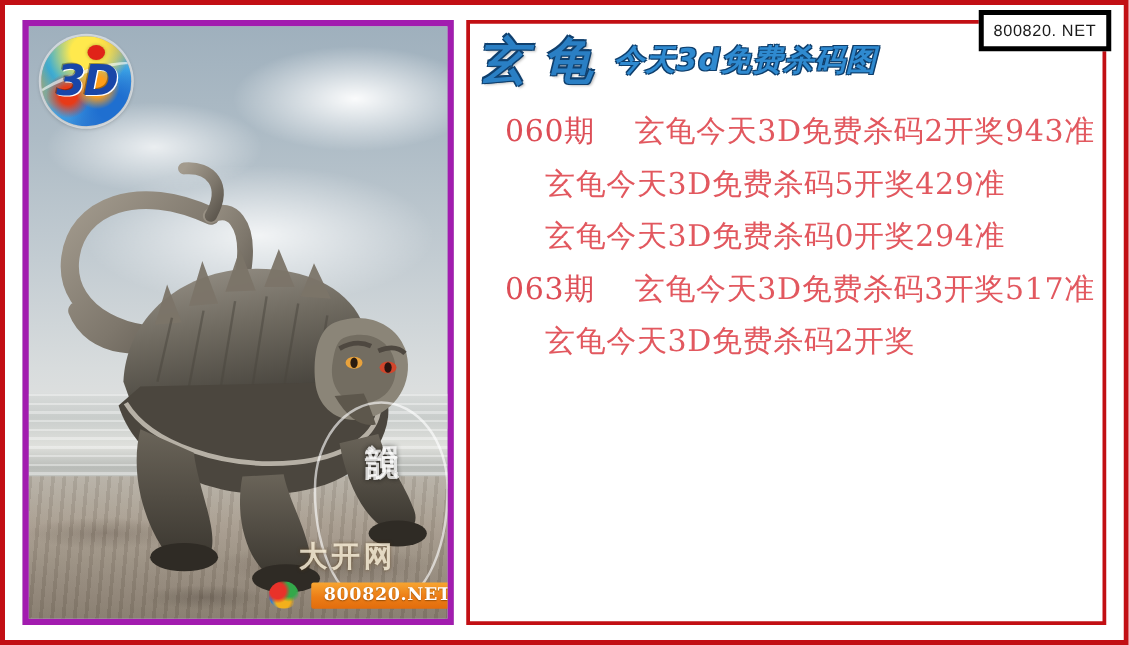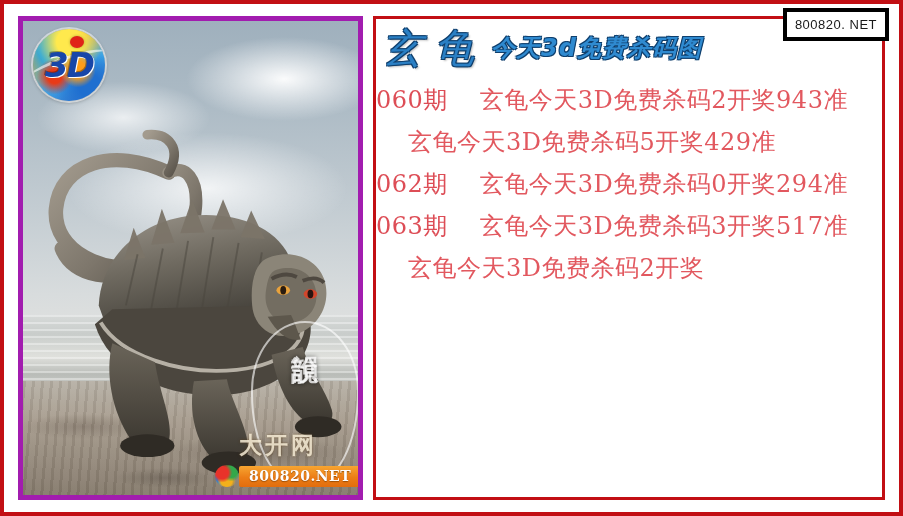--- a/index.html
+++ b/index.html
@@ -189,21 +189,21 @@
     letter-spacing: 1px;
   }
 
   
   #bottom-watermark {
     position: absolute;
     left: 192px;
     bottom: 8px;
     display: flex;
     align-items: center;
-    gap: 0;
+    gap: 10px;
     pointer-events: none;
   }
   #bottom-watermark .wm-cn {
     position: absolute;
     left: 24px;
     bottom: 26px;
     font-family: "DejaVu Sans", sans-serif;
     font-size: 23px;
     font-weight: 700;
     color: rgba(255,246,225,.80);
@@ -248,21 +248,21 @@
     position: relative;
     height: 58px;
     display: flex;
     align-items: center;
     padding-left: 6px;
     white-space: nowrap;
   }
   .hdr-big {
     font-family: "DejaVu Sans", sans-serif;
     font-size: 40px;
-    font-weight: 400;
+    font-weight: 700;
     font-style: italic;
     color: #2a7fc4;
     letter-spacing: 12px;
     text-shadow:
       -1px -1px 0 #10406e,
        1px -1px 0 #10406e,
       -1px  1px 0 #10406e,
        1px  1px 0 #10406e,
        2px 2px 2px rgba(0,0,0,.25);
   }
@@ -282,22 +282,23 @@
   }
 
   
   #result-list {
     padding: 2px 0 0 0;
     margin: 0;
     list-style: none;
   }
   .result-row {
     display: flex;
-    align-items: center;
+    align-items: flex-end;
     height: 42px;
+    padding-left: 28px;
     white-space: nowrap;
     font-family: "DejaVu Serif", "Liberation Serif", serif;
     font-size: 24px;
     color: #e2585f;
   }
   .result-row .issue {
     color: #dd4d56;
     letter-spacing: .5px;
   }
   .result-row .body {
@@ -439,21 +440,20 @@
 
       <ul id="result-list">
         <li class="result-row">
           <span class="issue">060期</span>
           <span class="body">玄龟今天3D免费杀码2开奖943准</span>
         </li>
         <li class="result-row">
           <span class="body">玄龟今天3D免费杀码5开奖429准</span>
         </li>
         <li class="result-row">
-          <span class="issue">062期</span>
           <span class="body">玄龟今天3D免费杀码0开奖294准</span>
         </li>
         <li class="result-row">
           <span class="issue">063期</span>
           <span class="body">玄龟今天3D免费杀码3开奖517准</span>
         </li>
         <li class="result-row">
           <span class="body">玄龟今天3D免费杀码2开奖</span>
         </li>
       </ul>

